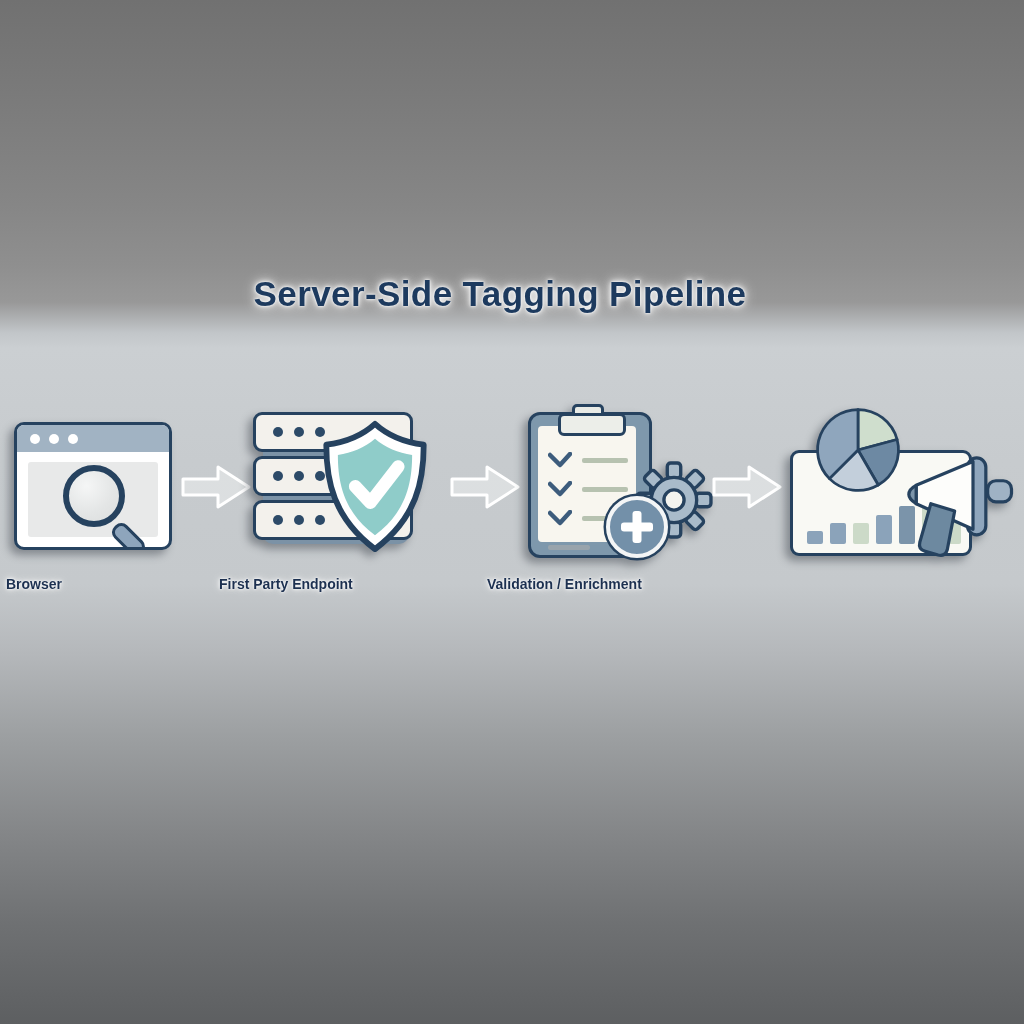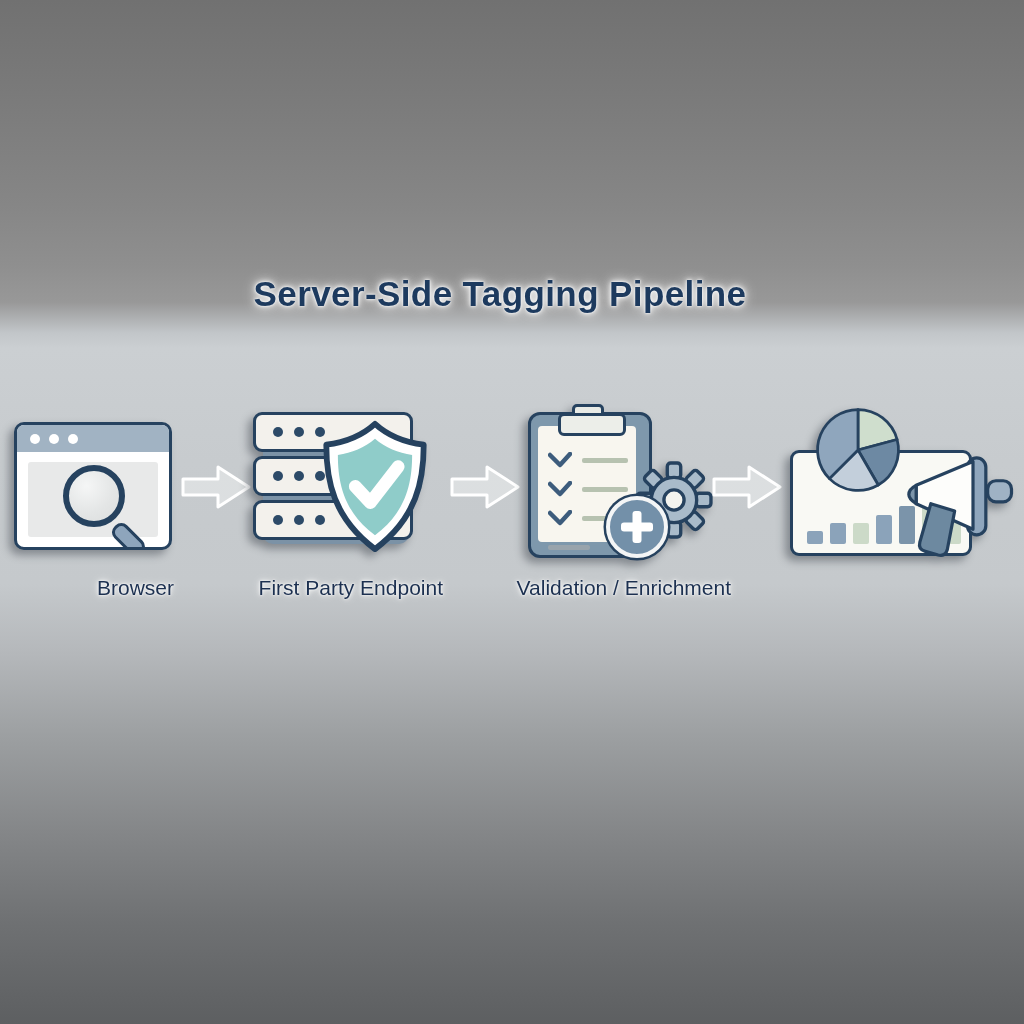--- a/index.html
+++ b/index.html
@@ -22,22 +22,22 @@
   .stage{position:absolute;filter:drop-shadow(-5px 5px 4px rgba(52,57,66,.45));}
   .stage1{left:14px;top:422px;width:156px;height:126px;}
   .stage2{left:253px;top:412px;width:190px;height:146px;}
   .stage3{left:518px;top:402px;width:212px;height:168px;}
   .stage4{left:778px;top:400px;width:246px;height:170px;}
   
   .arrow{position:absolute;top:460px;width:72px;height:54px;}
   .arrow1{left:180px}.arrow2{left:449px}.arrow3{left:711px}
   
   .label{
-    position:absolute;top:576px;font-size:21px;font-weight:400;color:#1c3050;
-    text-align:right;white-space:nowrap;
+    position:absolute;top:576px;font-size:14px;font-weight:700;color:#1c3050;
+    text-align:left;white-space:nowrap;
     text-shadow:0 0 2px #fff,0 0 4px rgba(255,255,255,.95),0 0 8px rgba(255,255,255,.85);
   }
   .label1{left:6px;width:168px}.label2{left:219px;width:224px}
   .label3{left:487px;width:244px}.label4{left:769px;width:248px}
   
   .browser{position:relative;width:152px;height:122px;background:#fff;border:3px solid #26425f;border-radius:10px;box-sizing:content-box;overflow:hidden;}
   .browser-bar{height:27px;background:#a1b3c3;display:flex;align-items:center;gap:9px;padding-left:13px;}
   .browser-dot{width:10px;height:10px;border-radius:50%;background:#fff;}
   .browser-view{position:absolute;left:11px;right:11px;top:37px;bottom:10px;background:#e8e9e9;border-radius:3px;}
   .mag{position:absolute;left:46px;top:40px;width:80px;height:76px;}

